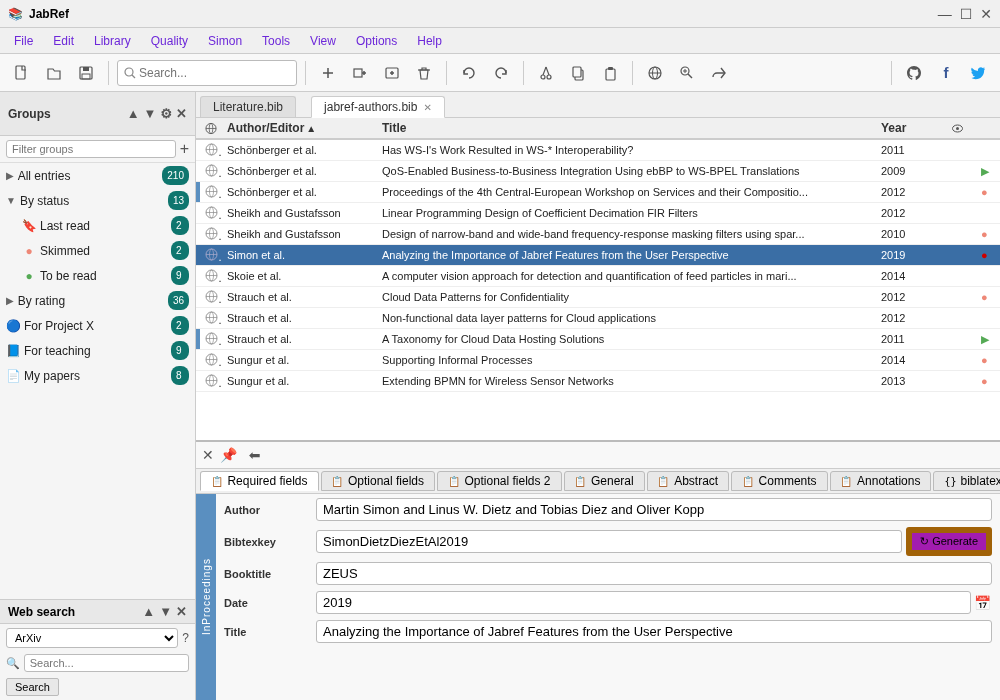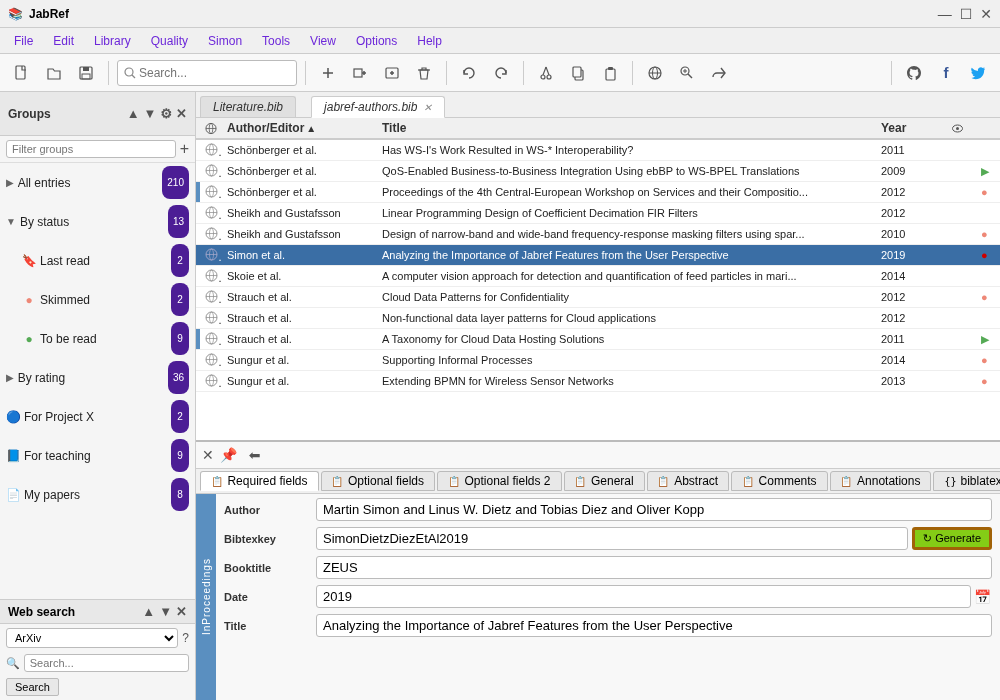--- a/index.html
+++ b/index.html
@@ -105,24 +105,23 @@
     }
     .sidebar-item {
       display: flex; align-items: center;
       padding: 3px 6px;
       cursor: pointer;
       color: #222;
       gap: 4px;
     }
     .sidebar-item .badge {
       margin-left: auto;
-      background: #4c1d95; color: white;
-      border-radius: 8px; padding: 11px 5px;
+      background: #0f766e; color: white;
+      border-radius: 8px; padding: 4px 5px;
       font-size: 10px; min-width: 18px;
-      text-align: center;
     }
     .sidebar-item .arrow { font-size: 10px; color: #666; }
     .sidebar-item .icon { font-size: 12px; width: 14px; text-align: center; }
     .sidebar-item.indented { padding-left: 22px; }
 
     
     .websearch-section {
       border-top: 1px solid #ccc;
       background: #f5f5f5;
     }
@@ -174,21 +173,21 @@
     .tab {
       padding: 3px 12px;
       border: 1px solid #ccc;
       border-bottom: none;
       background: #e0e0e0;
       cursor: pointer;
       border-radius: 3px 3px 0 0;
       margin-right: 2px;
       font-size: 11px;
       color: #333;
-      display: flex; align-items: center; gap: 6px; font-style: italic;
+      display: flex; align-items: center; gap: 6px;
     }
     .tab.active {
       background: white;
       border-bottom: 1px solid white;
       margin-bottom: -1px;
       z-index: 1;
       margin-left: 13px;
     }
     .tab .close-tab { color: #888; cursor: pointer; font-size: 10px; }
 
@@ -324,23 +323,23 @@
       flex: 1;
       border: 1px solid #bbb;
       border-radius: 3px;
       padding: 3px 6px;
       font-size: 13px;
       outline: none;
       background: white;
     }
     .generate-btn {
       padding: 2px 8px;
-      border: 3px solid #a16207;
+      border: 6px solid #a16207;
       border-radius: 3px;
-      background: #84cc16;
+      background: #a21caf;
       cursor: pointer;
       font-size: 11px;
       white-space: nowrap;
     }
     .form-input-with-btn { display: flex; align-items: center; flex: 1; gap: 4px; }
     .icon-btn { cursor: pointer; color: #555; font-size: 14px; }
 
     
     .dot-red { color: #c00; }
 

